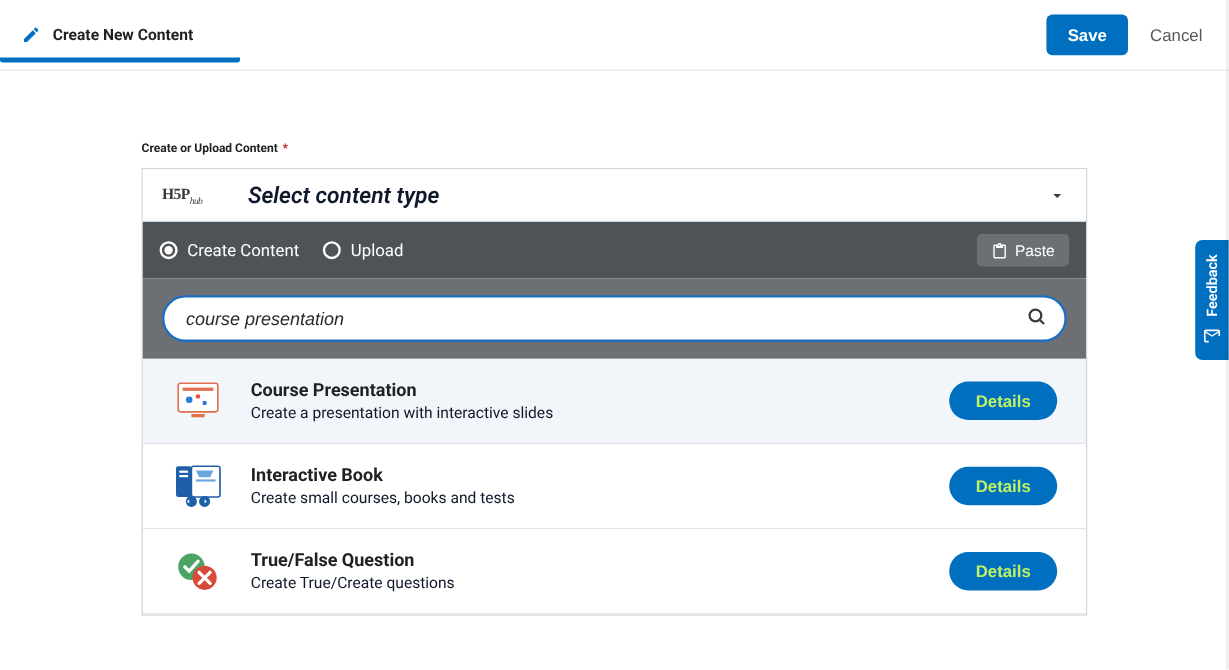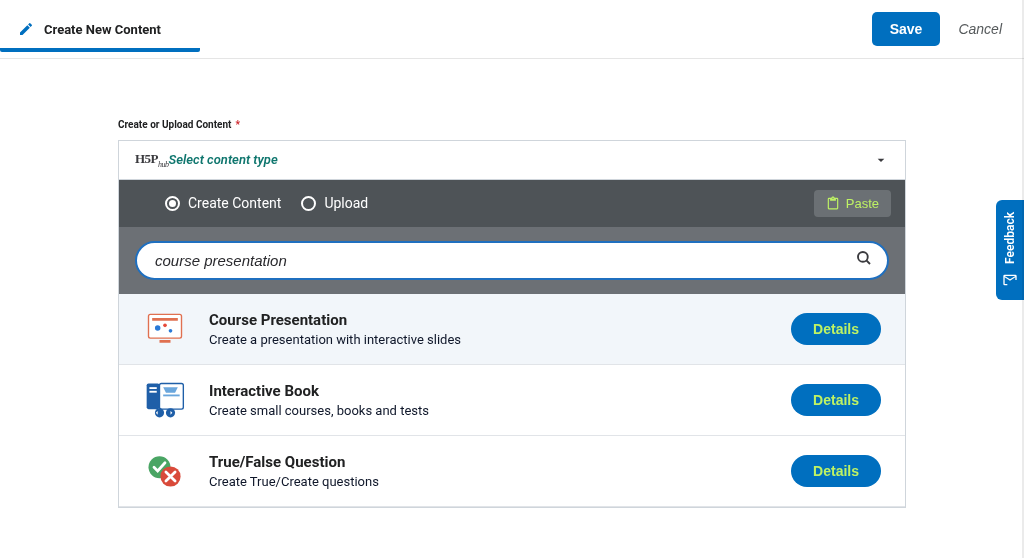--- a/index.html
+++ b/index.html
@@ -48,21 +48,20 @@
     font-size: 14px;
     font-weight: 600;
     cursor: pointer;
   }
   .btn-cancel {
     background: none;
     border: none;
     color: #565a5c;
     font-size: 14px;
     cursor: pointer;
-    font-style: italic;
   }
   .tab-underline {
     height: 4px;
     width: 200px;
     background: #006fbf;
     border-radius: 0 0 2px 2px;
     position: absolute;
     top: 48px;
     left: 0;
   }
@@ -107,39 +106,39 @@
     color: #3a3a3e;
   }
   .h5p-logo .hub {
     font-size: 8px;
     font-weight: 400;
     font-style: italic;
     vertical-align: sub;
   }
   .hub-select-label {
     font-style: italic;
-    color: #0f766e;
+    color: #0f172a;
     font-weight: 600;
-    font-size: 13px;
+    font-size: 19px;
+    margin-left: 38px;
   }
   .chevron-down { width: 16px; height: 16px; color: #3a3a3e; }
 
   
   .hub-toolbar {
     display: flex;
     align-items: center;
     justify-content: space-between;
     background: #4e5357;
     padding: 10px 14px;
   }
   .hub-radios {
     display: flex;
     align-items: center;
     gap: 20px;
-    margin-left: 32px;
   }
   .radio-item {
     display: flex;
     align-items: center;
     gap: 8px;
     color: #fff;
     font-size: 14px;
     cursor: pointer;
   }
   .radio-circle {
@@ -155,21 +154,21 @@
     width: 7px; height: 7px;
     background: #fff;
     border-radius: 50%;
   }
   .paste-btn {
     display: flex;
     align-items: center;
     gap: 6px;
     background: #6b7074;
     border: none;
-    color: #bef264;
+    color: #ffffff;
     border-radius: 4px;
     padding: 6px 12px;
     font-size: 13px;
     cursor: pointer;
   }
   .paste-icon { width: 14px; height: 14px; }
 
   
   .search-row {
     background: #6c7075;

